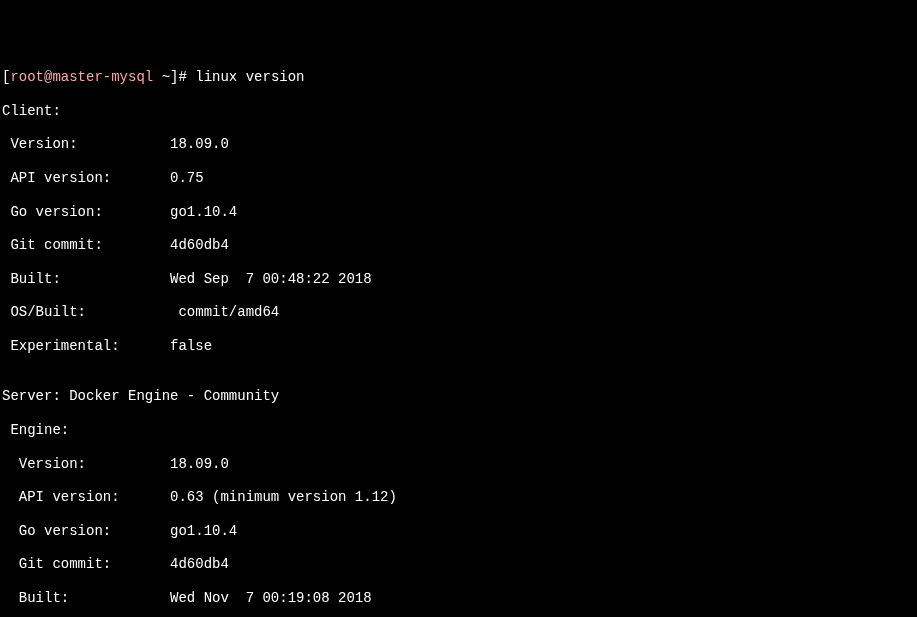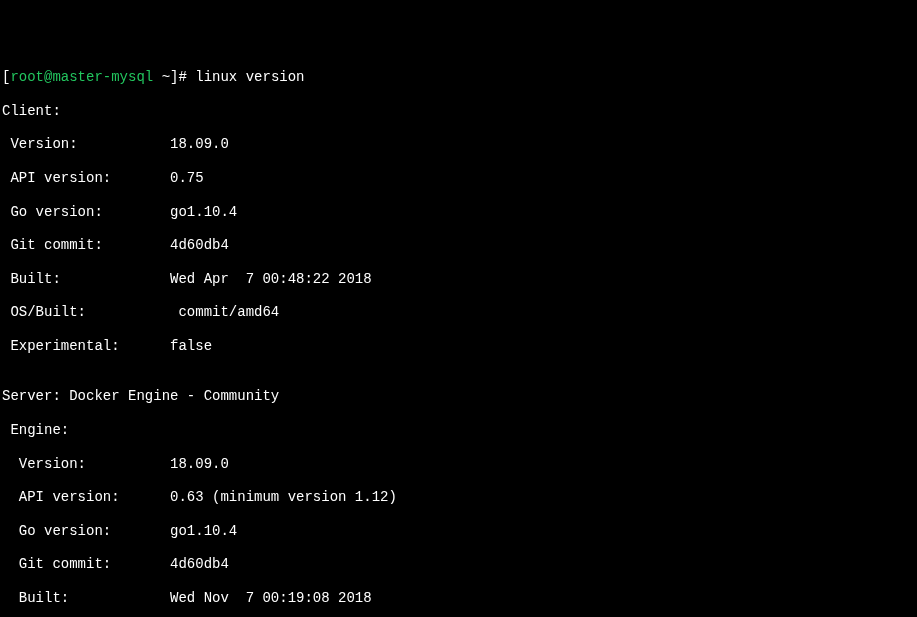--- a/index.html
+++ b/index.html
@@ -13,38 +13,38 @@
       font-family: "Courier New", monospace;
       font-size: 14px;
       line-height: 1.2;
       padding: 2px;
       width: 917px;
       height: 617px;
       white-space: pre;
       overflow: hidden;
     }
     .red {
-      color: #22c55e;
+      color: #fca5a5;
     }
     .line {
       display: block;
     }
   </style>
 </head>
 <body>
 
 
 
 <span class="line">[<span class="red">root@master-mysql</span> <span>~</span>]<span>#</span> <span>linux version</span></span>
 <span class="line">Client:</span>
 <span class="line"><span> Version:           </span><span>18.09.0</span></span>
 <span class="line"><span> API version:       </span><span>0.75</span></span>
 <span class="line"><span> Go version:        </span><span>go1.10.4</span></span>
 <span class="line"><span> Git commit:        </span><span>4d60db4</span></span>
-<span class="line"><span> Built:             </span><span>Wed Apr  7 00:48:22 2018</span></span>
+<span class="line"><span> Built:             </span><span>Wed Sep  7 00:48:22 2018</span></span>
 <span class="line"><span> OS/Built:           </span><span>commit/amd64</span></span>
 <span class="line"><span> Experimental:      </span><span>false</span></span>
 <span class="line"></span>
 <span class="line">Server: Docker Engine - Community</span>
 <span class="line"> Engine:</span>
 <span class="line"><span>  Version:          </span><span>18.09.0</span></span>
 <span class="line"><span>  API version:      </span><span>0.63 (minimum version 1.12)</span></span>
 <span class="line"><span>  Go version:       </span><span>go1.10.4</span></span>
 <span class="line"><span>  Git commit:       </span><span>4d60db4</span></span>
 <span class="line"><span>  Built:            </span><span>Wed Nov  7 00:19:08 2018</span></span>

